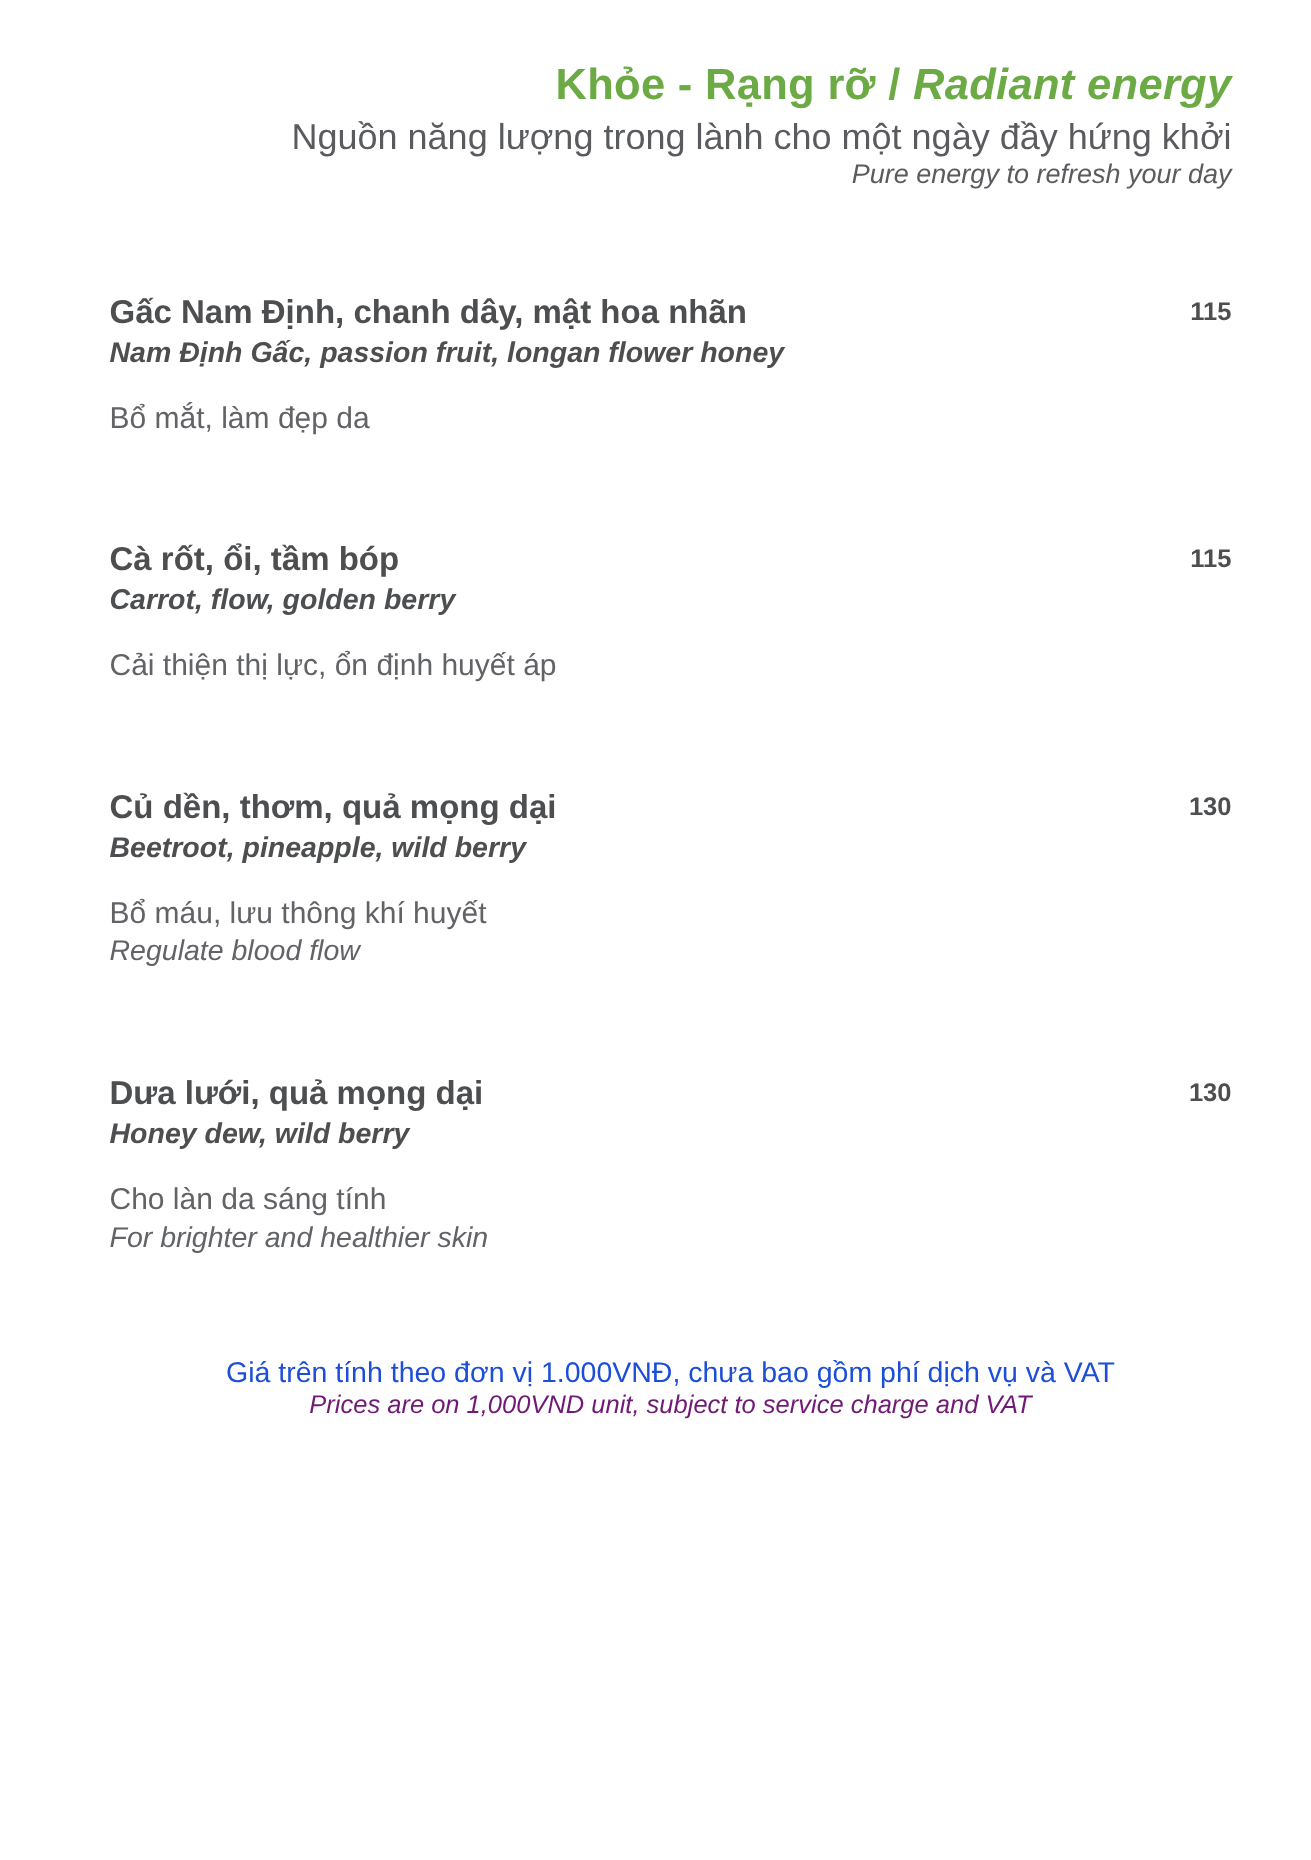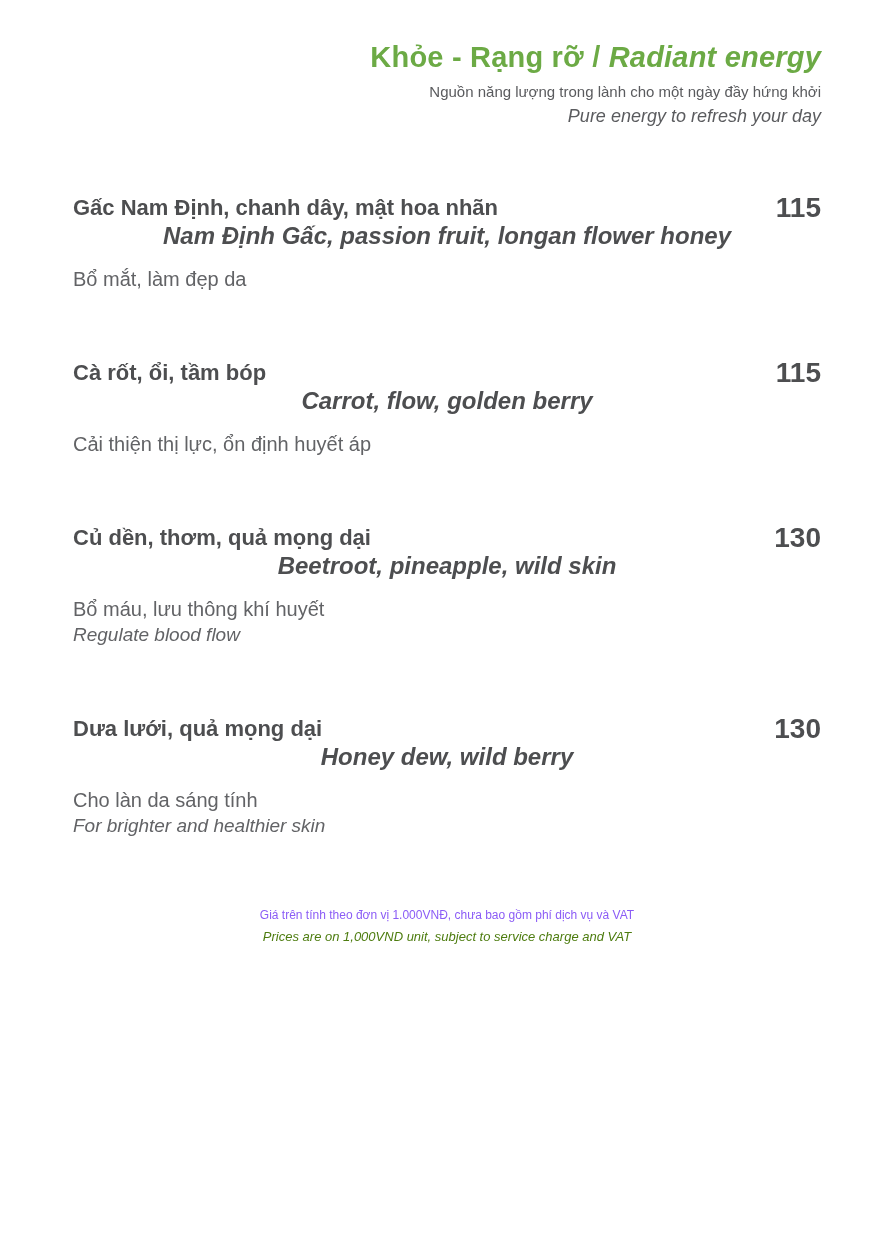--- a/index.html
+++ b/index.html
@@ -30,21 +30,21 @@
     line-height: 38px;
     font-weight: bold;
     color: #6caa45;
     letter-spacing: 0.2px;
   }
   .section-title .title-en {
     font-style: italic;
   }
   .section-subtitle-vi {
     margin-top: 3px;
-    font-size: 15px;
+    font-size: 24px;
     line-height: 25px;
     color: #5a5b5e;
   }
   .section-subtitle-en {
     font-size: 18px;
     line-height: 25px;
     font-style: italic;
     color: #5a5b5e;
   }
 
@@ -60,34 +60,33 @@
     justify-content: space-between;
     align-items: flex-start;
   }
   .item-name-vi {
     font-size: 22px;
     line-height: 29px;
     font-weight: bold;
     color: #4d4e50;
   }
   .item-price {
-    font-size: 28px;
+    font-size: 17px;
     line-height: 29px;
     font-weight: bold;
     color: #4d4e50;
     padding-left: 20px;
     white-space: nowrap;
   }
   .item-name-en {
-    font-size: 24px;
+    font-size: 19px;
     line-height: 28px;
     font-weight: bold;
     font-style: italic;
     color: #4d4e50;
-    text-align: center;
   }
   .item-desc {
     margin-top: 16px;
   }
   .item-desc-vi {
     font-size: 20px;
     line-height: 26px;
     color: #626366;
   }
   .item-desc-en {
@@ -96,29 +95,29 @@
     font-style: italic;
     color: #626366;
   }
 
   
   .menu-footer {
     margin-top: 32px;
     text-align: center;
   }
   .footer-note-vi {
-    font-size: 12px;
+    font-size: 19px;
     line-height: 21px;
-    color: #8b5cf6;
+    color: #1d4ed8;
   }
   .footer-note-en {
-    font-size: 13px;
+    font-size: 17px;
     line-height: 21px;
     font-style: italic;
-    color: #4d7c0f;
+    color: #701a75;
   }
 </style>
 </head>
 <body>
 
 <div class="page">
 
   <div class="menu-header">
     <div class="section-title">
       <span class="title-vi">Khỏe - Rạng rỡ</span><span class="title-sep"> / </span><span class="title-en">Radiant energy</span>
@@ -149,21 +148,21 @@
       <div class="item-desc">
         <div class="item-desc-vi">Cải thiện thị lực, ổn định huyết áp</div>
       </div>
     </div>
 
     <div class="menu-item">
       <div class="item-head">
         <span class="item-name-vi">Củ dền, thơm, quả mọng dại</span>
         <span class="item-price">130</span>
       </div>
-      <div class="item-name-en">Beetroot, pineapple, wild skin</div>
+      <div class="item-name-en">Beetroot, pineapple, wild berry</div>
       <div class="item-desc">
         <div class="item-desc-vi">Bổ máu, lưu thông khí huyết</div>
         <div class="item-desc-en">Regulate blood flow</div>
       </div>
     </div>
 
     <div class="menu-item">
       <div class="item-head">
         <span class="item-name-vi">Dưa lưới, quả mọng dại</span>
         <span class="item-price">130</span>

